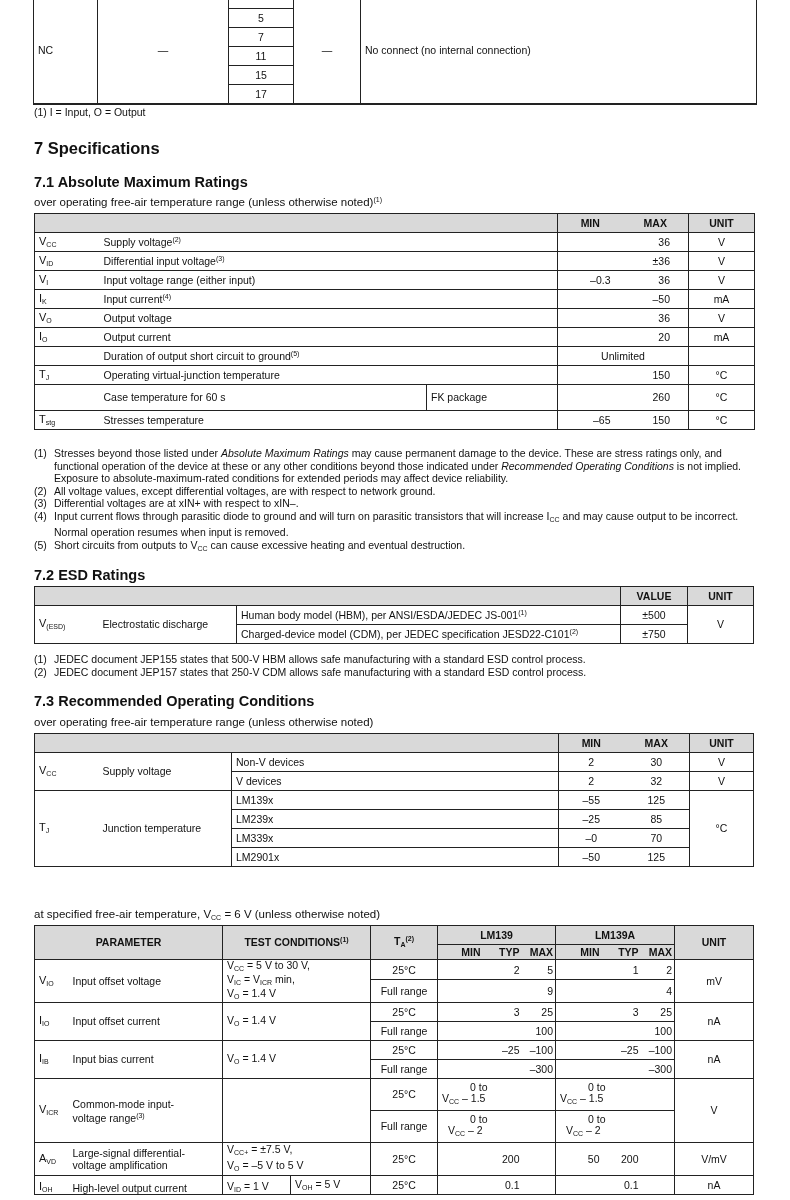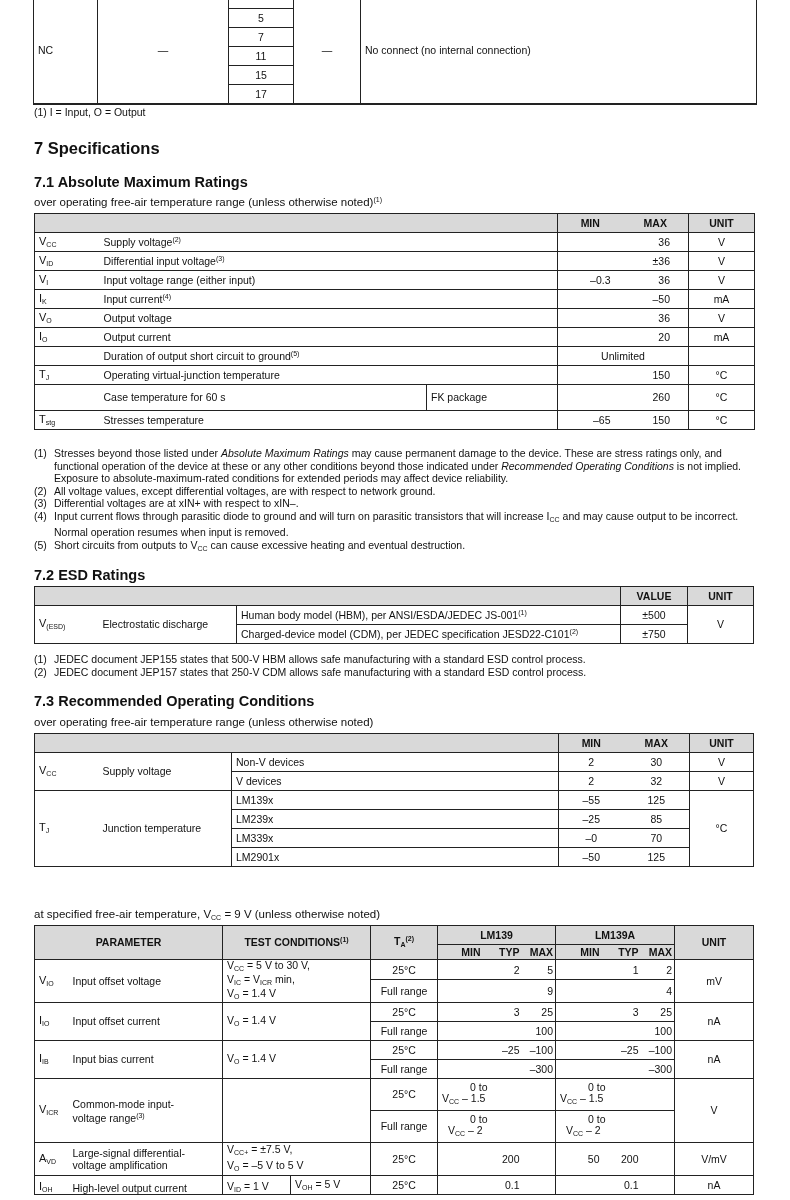--- a/index.html
+++ b/index.html
@@ -289,21 +289,21 @@
   </tr>
   <tr style="height:19px">
     <td>LM2901x</td>
     <td class="c nb-r">–50</td>
     <td class="c nb-l">125</td>
   </tr>
 </tbody>
   </table>
 
 <h2 style="top:938px">7.6  Electrical Characteristics for LM139 and LM139A</h2>
-<div class="sub-cap" style="top:908px"><span>at specified free-air temperature, V</span><sub>CC</sub><span> = 9 V (unless otherwise noted)</span></div>
+<div class="sub-cap" style="top:908px"><span>at specified free-air temperature, V</span><sub>CC</sub><span> = 6 V (unless otherwise noted)</span></div>
 
 <table class="outer" style="left:34px; top:925px; width:720px;">
   <colgroup>
     <col style="width:34px">
       <col style="width:154px">
     <col style="width:68px">
       <col style="width:80px">
     <col style="width:67px">
     <col style="width:47px">
       <col style="width:39px">

